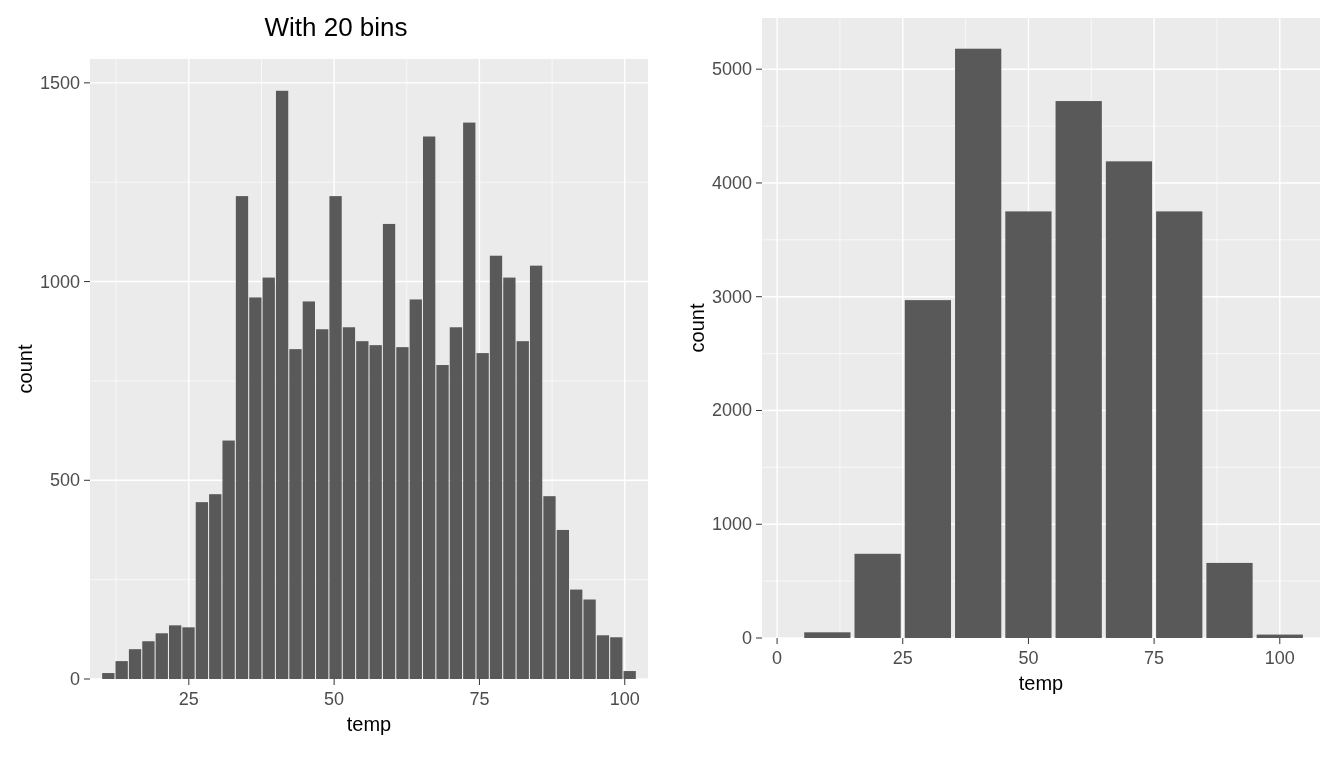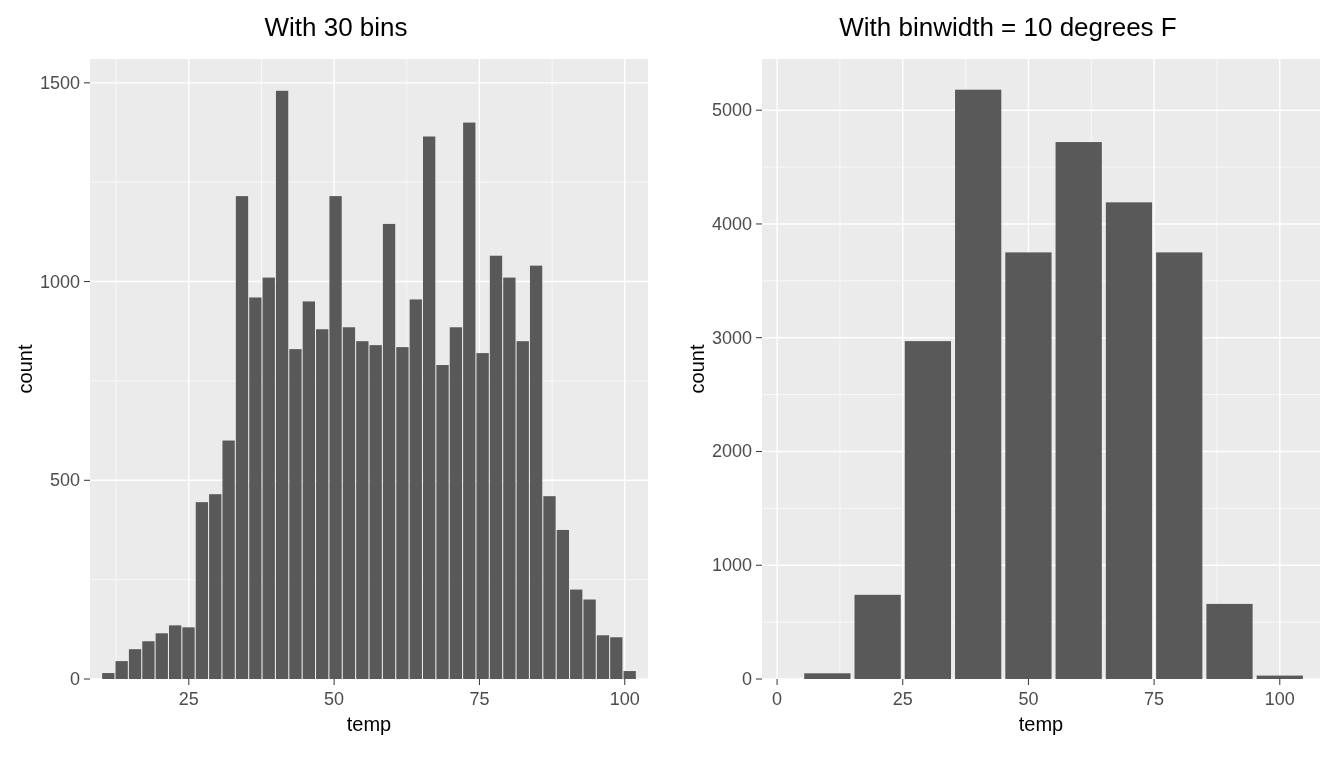--- a/index.html
+++ b/index.html
@@ -43,21 +43,21 @@
   .axis-text { font-size: 18px; fill: #4d4d4d; font-family: Arial, sans-serif; }
   .axis-title{ font-size: 20px; fill: #000; font-family: Arial, sans-serif; }
   .tick      { stroke: #333333; stroke-width: 1; }
 </style>
 </head>
 <body>
 
 <div class="figure-row">
 
   <div class="panel-cell">
-    <div class="panel-title">With 30 bins</div>
+    <div class="panel-title">With 20 bins</div>
     <div class="plot-wrap">
       <svg id="svg0" width="652" height="700">
           <rect x="80" y="10" width="558" height="620" class="plot-bg"></rect>
           <line x1="251.46875" x2="251.46875" y1="10" y2="630" class="grid-minor"></line>
           <line x1="396.78125" x2="396.78125" y1="10" y2="630" class="grid-minor"></line>
           <line x1="542.09375" x2="542.09375" y1="10" y2="630" class="grid-minor"></line>
           <line x1="106.15625" x2="106.15625" y1="10" y2="630" class="grid-minor"></line>
           <line x1="80" x2="638" y1="530.6410256410256" y2="530.6410256410256" class="grid-minor"></line>
           <line x1="80" x2="638" y1="331.9230769230769" y2="331.9230769230769" class="grid-minor"></line>
           <line x1="80" x2="638" y1="133.20512820512818" y2="133.20512820512818" class="grid-minor"></line>
@@ -125,21 +125,20 @@
           <text x="70" y="238.56410256410254" text-anchor="end" class="axis-text">1000</text>
           <line x1="74" x2="80" y1="33.84615384615381" y2="33.84615384615381" class="tick"></line>
           <text x="70" y="39.84615384615381" text-anchor="end" class="axis-text">1500</text>
           <text x="359" y="682" text-anchor="middle" class="axis-title">temp</text>
           <text x="0" y="0" text-anchor="middle" class="axis-title" transform="translate(22,320) rotate(-90)">count</text>
         </svg>
     </div>
   </div>
 
   <div class="panel-cell">
-    <div class="panel-title">With binwidth = 10 degrees F</div>
     <div class="plot-wrap">
       <svg id="svg1" width="652" height="700">
           <rect x="80" y="10" width="558" height="620" class="plot-bg"></rect>
           <line x1="157.9189189189189" x2="157.9189189189189" y1="10" y2="630" class="grid-minor"></line>
           <line x1="283.5945945945946" x2="283.5945945945946" y1="10" y2="630" class="grid-minor"></line>
           <line x1="409.27027027027026" x2="409.27027027027026" y1="10" y2="630" class="grid-minor"></line>
           <line x1="534.9459459459459" x2="534.9459459459459" y1="10" y2="630" class="grid-minor"></line>
           <line x1="80" x2="638" y1="573.1192660550458" y2="573.1192660550458" class="grid-minor"></line>
           <line x1="80" x2="638" y1="459.35779816513764" y2="459.35779816513764" class="grid-minor"></line>
           <line x1="80" x2="638" y1="345.5963302752293" y2="345.5963302752293" class="grid-minor"></line>

